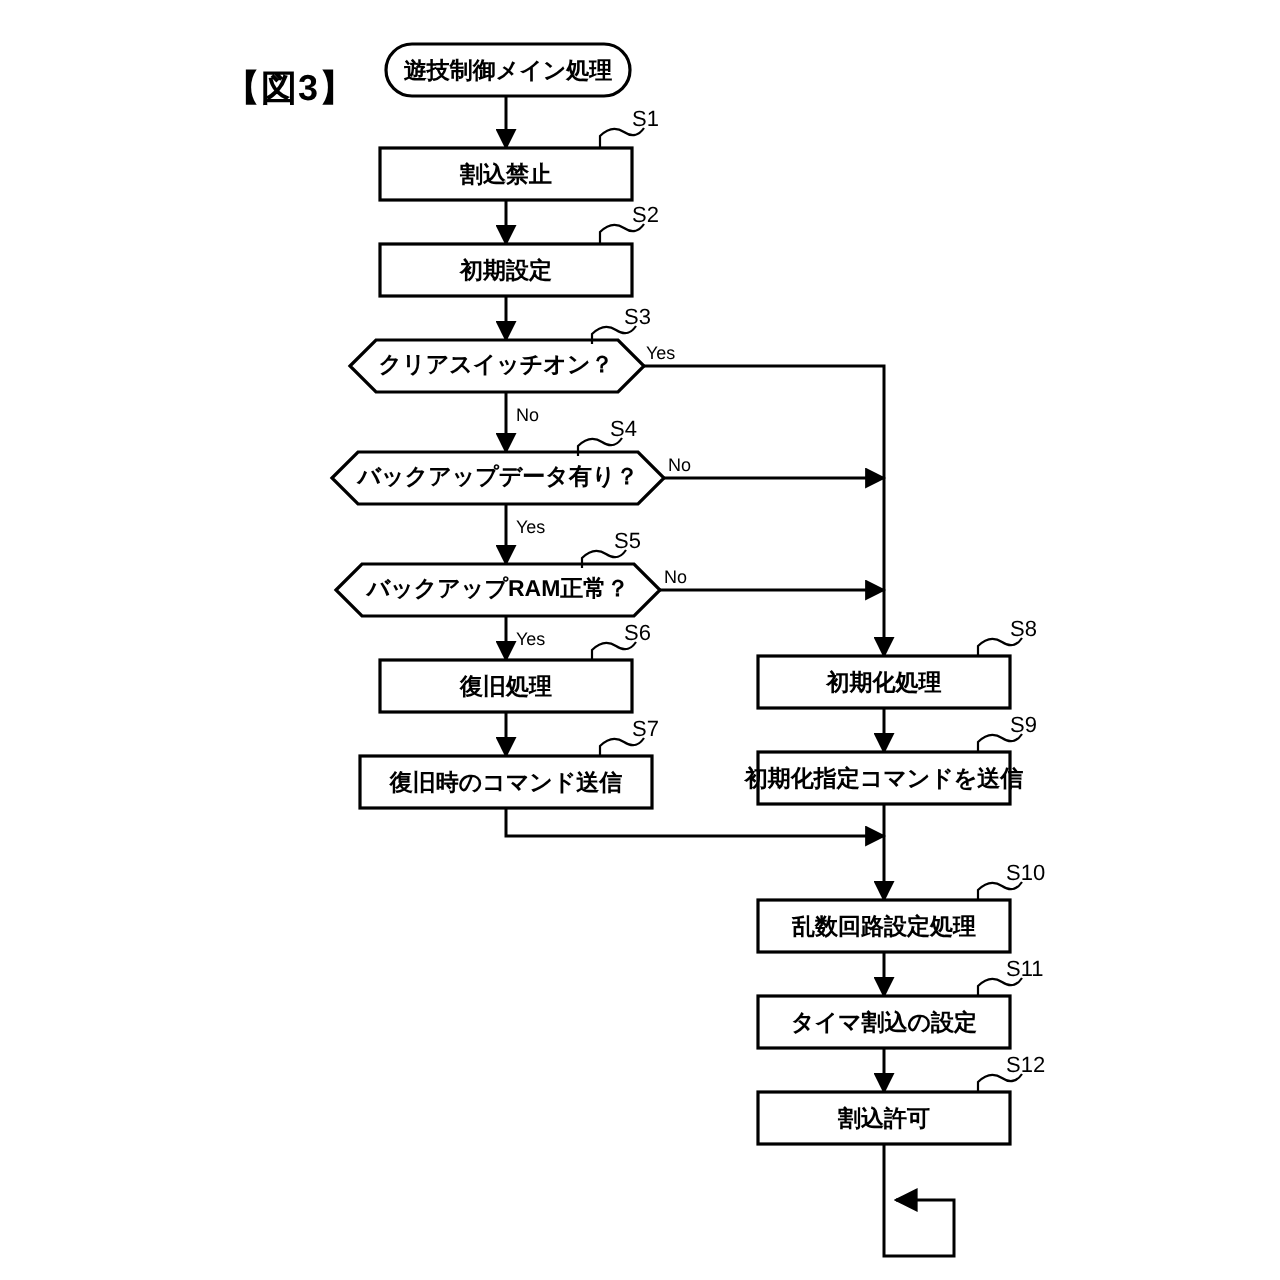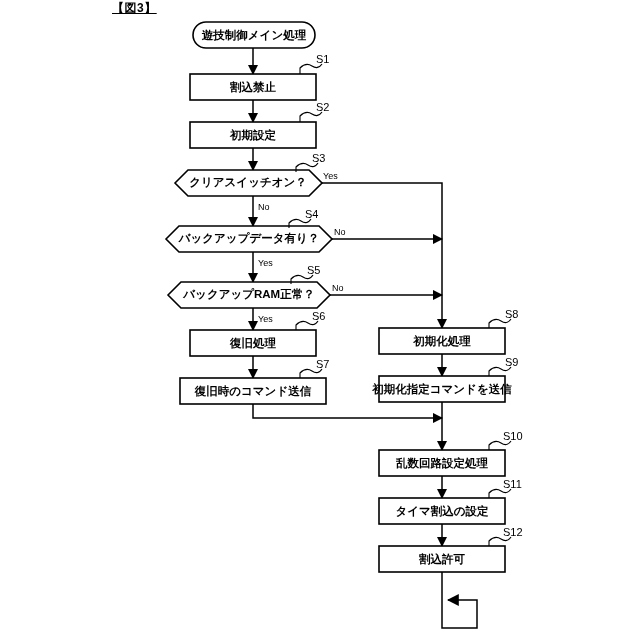--- a/index.html
+++ b/index.html
@@ -13,27 +13,26 @@
   #page {
     position: relative;
     width: 640px;
     height: 640px;
     background: #ffffff;
     overflow: hidden;
   }
   #figure-label {
     position: absolute;
     left: 112px;
-    top: 0;
-    font-size: 12px;
+    top: 32px;
+    font-size: 18px;
     font-weight: bold;
     color: #000;
     letter-spacing: 0.5px;
     white-space: nowrap;
-    text-decoration: underline;
   }
   svg#flow {
     position: absolute;
     left: 0;
     top: 0;
     width: 640px;
     height: 640px;
   }
   .node-box {
     fill: #ffffff;

